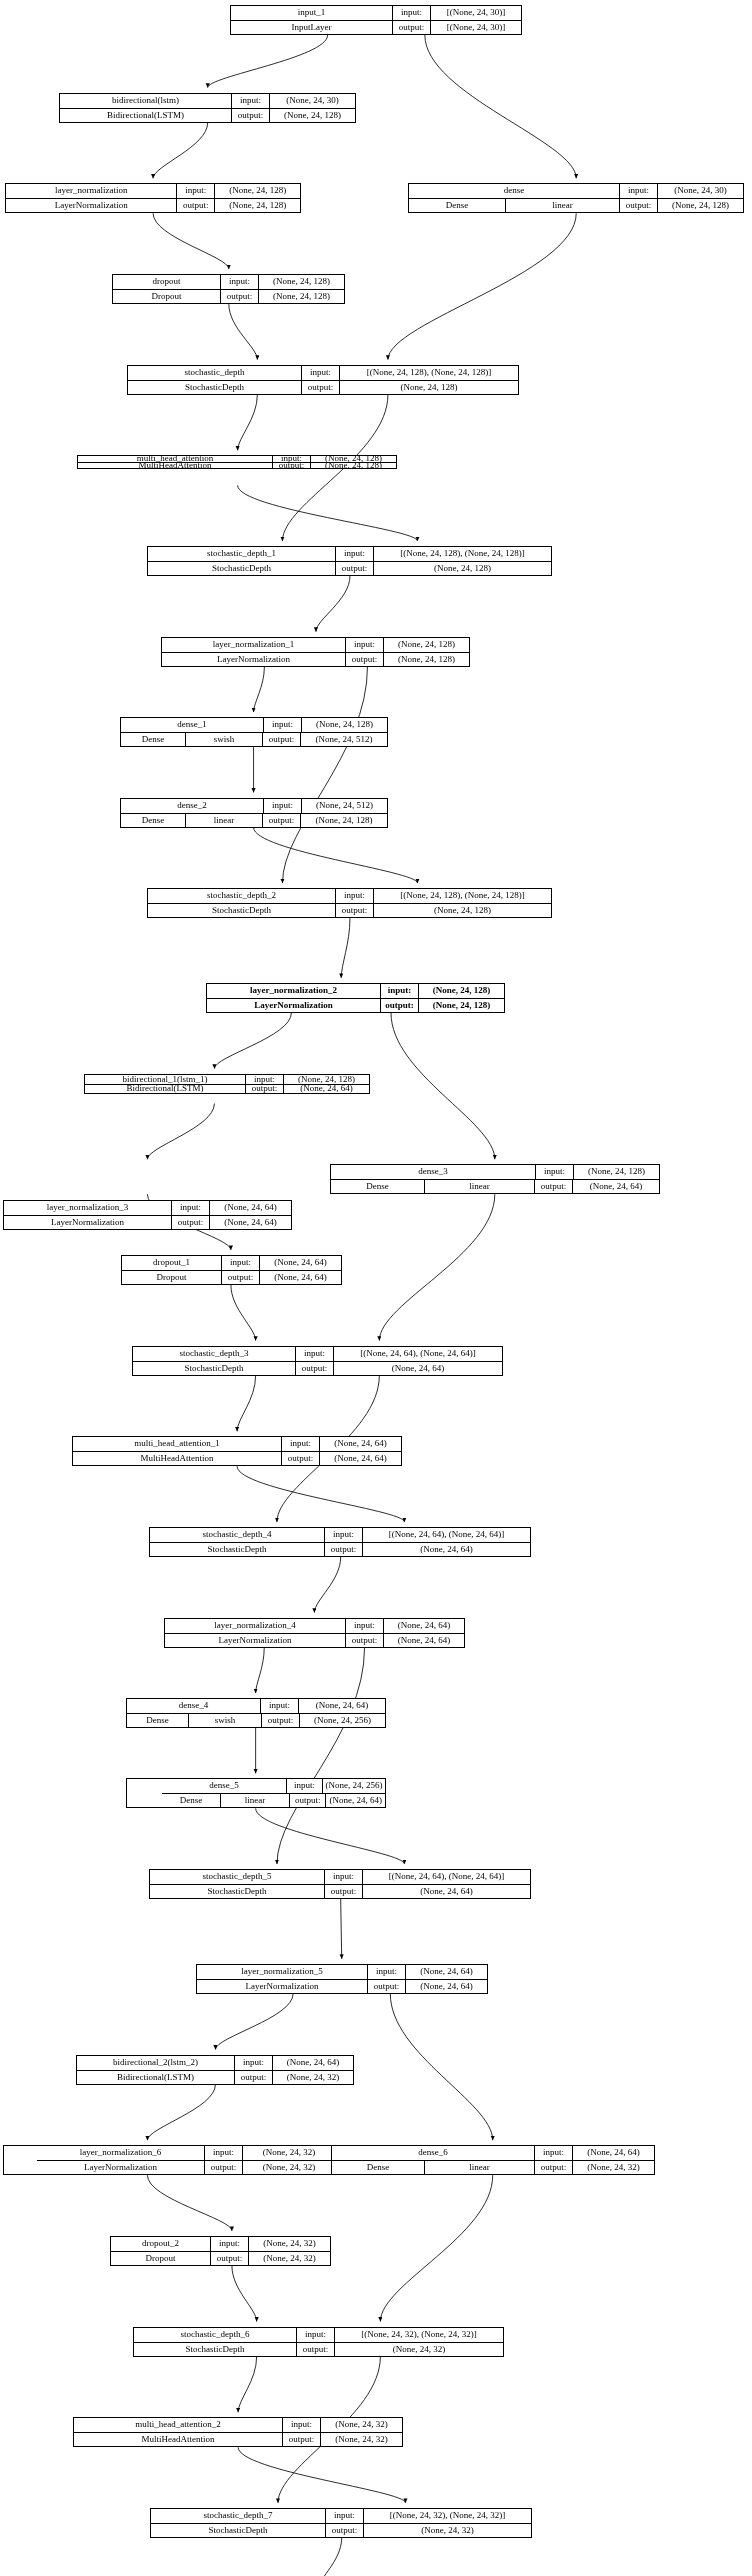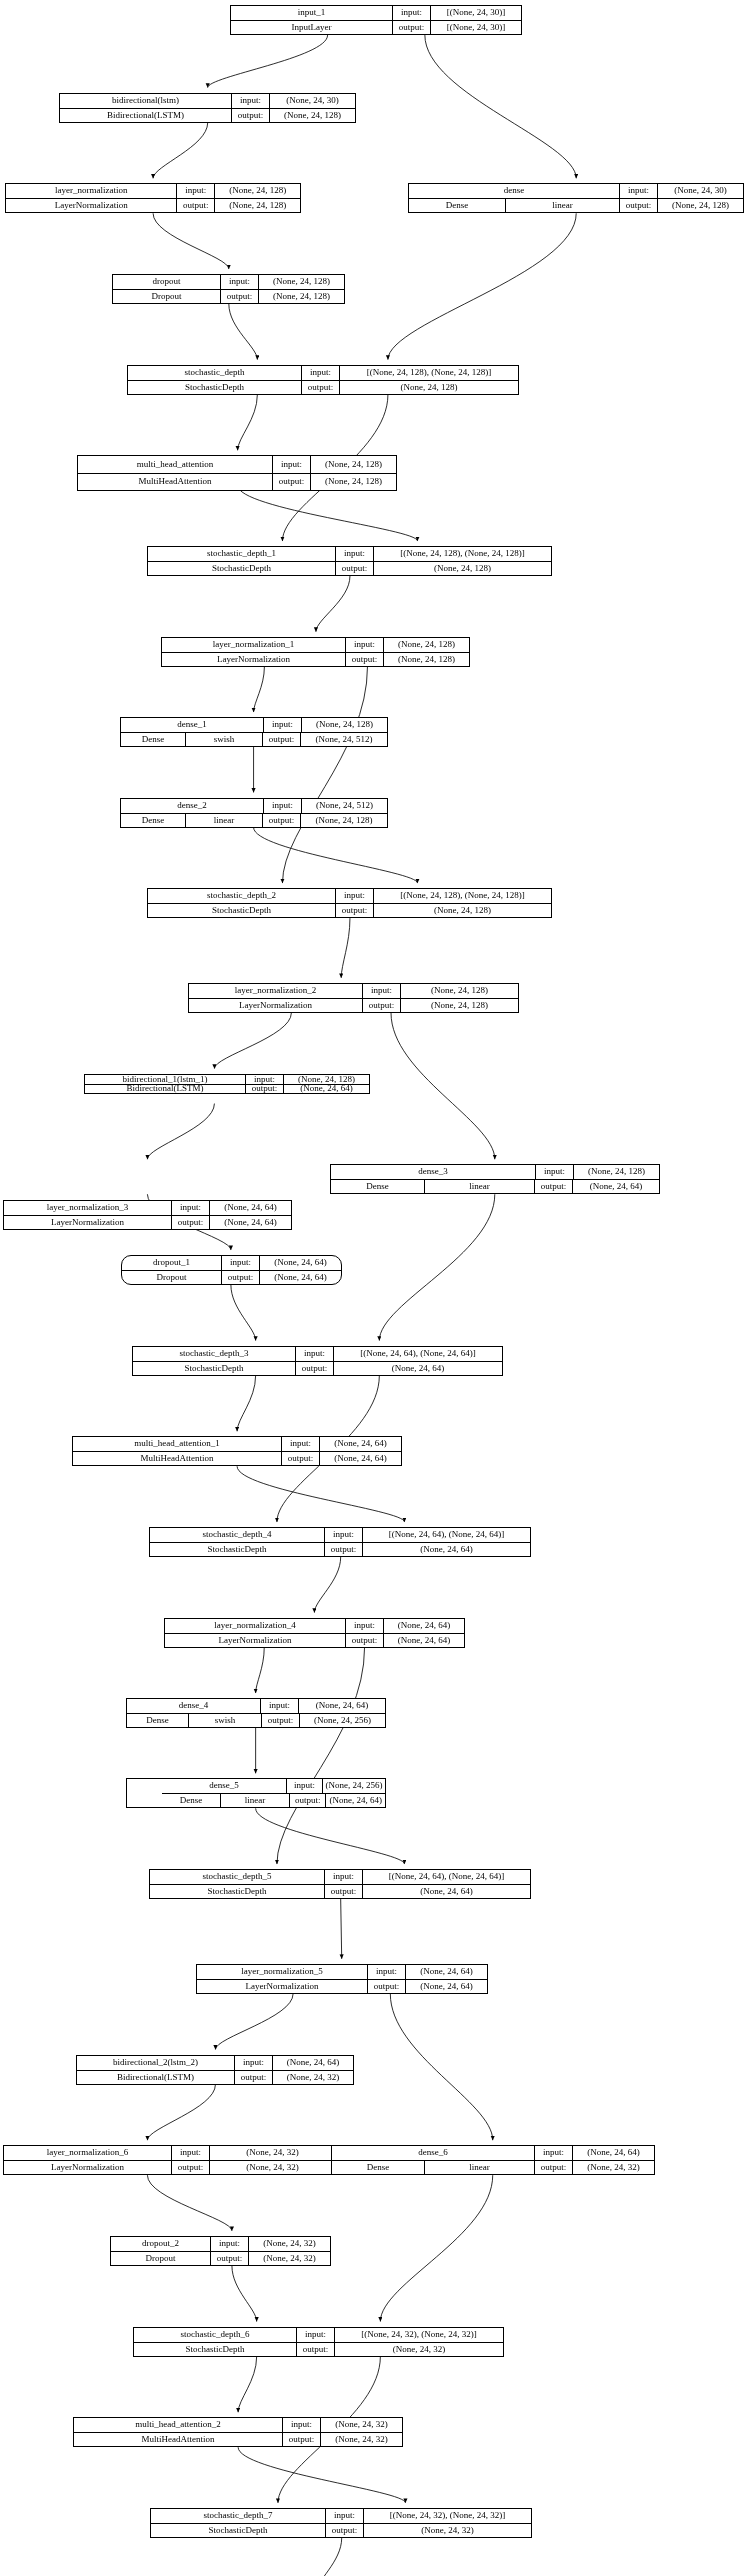--- a/index.html
+++ b/index.html
@@ -195,21 +195,21 @@
           <div class="cell c-name" style="width: 174px;">stochastic_depth</div>
           <div class="cell c-io" style="width: 38px;">input:</div>
           <div class="cell c-shape" style="flex: 1 1 auto;">[(None, 24, 128), (None, 24, 128)]</div>
         </div>
         <div class="nrow">
           <div class="cell c-cls" style="width: 174px;">StochasticDepth</div>
           <div class="cell c-io" style="width: 38px;">output:</div>
           <div class="cell c-shape" style="flex: 1 1 auto;">(None, 24, 128)</div>
         </div>
       </div>
-      <div class="node" style="left: 77px; top: 455px; width: 320px; height: 36px;">
+      <div class="node" style="left: 77px; top: 455px; width: 320px; height: 14px;">
         <div class="nrow top">
           <div class="cell c-name" style="width: 195px;">multi_head_attention</div>
           <div class="cell c-io" style="width: 38px;">input:</div>
           <div class="cell c-shape" style="flex: 1 1 auto;">(None, 24, 128)</div>
         </div>
         <div class="nrow">
           <div class="cell c-cls" style="width: 195px;">MultiHeadAttention</div>
           <div class="cell c-io" style="width: 38px;">output:</div>
           <div class="cell c-shape" style="flex: 1 1 auto;">(None, 24, 128)</div>
         </div>
@@ -269,21 +269,21 @@
           <div class="cell c-name" style="width: 188px;">stochastic_depth_2</div>
           <div class="cell c-io" style="width: 38px;">input:</div>
           <div class="cell c-shape" style="flex: 1 1 auto;">[(None, 24, 128), (None, 24, 128)]</div>
         </div>
         <div class="nrow">
           <div class="cell c-cls" style="width: 188px;">StochasticDepth</div>
           <div class="cell c-io" style="width: 38px;">output:</div>
           <div class="cell c-shape" style="flex: 1 1 auto;">(None, 24, 128)</div>
         </div>
       </div>
-      <div class="node" style="left: 188px; top: 983px; width: 331px; height: 30px;">
+      <div class="node" style="left: 206px; top: 983px; width: 299px; height: 30px; font-weight: bold;">
         <div class="nrow top">
           <div class="cell c-name" style="width: 174px;">layer_normalization_2</div>
           <div class="cell c-io" style="width: 38px;">input:</div>
           <div class="cell c-shape" style="flex: 1 1 auto;">(None, 24, 128)</div>
         </div>
         <div class="nrow">
           <div class="cell c-cls" style="width: 174px;">LayerNormalization</div>
           <div class="cell c-io" style="width: 38px;">output:</div>
           <div class="cell c-shape" style="flex: 1 1 auto;">(None, 24, 128)</div>
         </div>
@@ -318,21 +318,21 @@
           <div class="cell c-io" style="width: 38px;">input:</div>
           <div class="cell c-shape" style="flex: 1 1 auto;">(None, 24, 128)</div>
         </div>
         <div class="nrow">
           <div class="cell c-cls" style="width: 94px;">Dense</div>
           <div class="cell c-act" style="width: 110px;">linear</div>
           <div class="cell c-io" style="width: 38px;">output:</div>
           <div class="cell c-shape" style="flex: 1 1 auto;">(None, 24, 64)</div>
         </div>
       </div>
-      <div class="node" style="left: 121px; top: 1255px; width: 221px; height: 30px; border-radius: 10px;">
+      <div class="node" style="left: 121px; top: 1255px; width: 221px; height: 30px;">
         <div class="nrow top">
           <div class="cell c-name" style="width: 100px;">dropout_1</div>
           <div class="cell c-io" style="width: 38px;">input:</div>
           <div class="cell c-shape" style="flex: 1 1 auto;">(None, 24, 64)</div>
         </div>
         <div class="nrow">
           <div class="cell c-cls" style="width: 100px;">Dropout</div>
           <div class="cell c-io" style="width: 38px;">output:</div>
           <div class="cell c-shape" style="flex: 1 1 auto;">(None, 24, 64)</div>
         </div>
@@ -440,21 +440,21 @@
           <div class="cell c-name" style="width: 158px; text-align: right;">bidirectional_2(lstm_2)</div>
           <div class="cell c-io" style="width: 38px;">input:</div>
           <div class="cell c-shape" style="flex: 1 1 auto;">(None, 24, 64)</div>
         </div>
         <div class="nrow">
           <div class="cell c-cls" style="width: 158px;">Bidirectional(LSTM)</div>
           <div class="cell c-io" style="width: 38px;">output:</div>
           <div class="cell c-shape" style="flex: 1 1 auto;">(None, 24, 32)</div>
         </div>
       </div>
-      <div class="node" style="left: 3.1px; top: 2145px; width: 333px; height: 30px;">
+      <div class="node" style="left: 3.1px; top: 2145px; width: 333px; height: 30px; padding-left: 33px;">
         <div class="nrow top">
           <div class="cell c-name" style="width: 168px;">layer_normalization_6</div>
           <div class="cell c-io" style="width: 38px;">input:</div>
           <div class="cell c-shape" style="flex: 1 1 auto;">(None, 24, 32)</div>
         </div>
         <div class="nrow">
           <div class="cell c-cls" style="width: 168px;">LayerNormalization</div>
           <div class="cell c-io" style="width: 38px;">output:</div>
           <div class="cell c-shape" style="flex: 1 1 auto;">(None, 24, 32)</div>
         </div>

